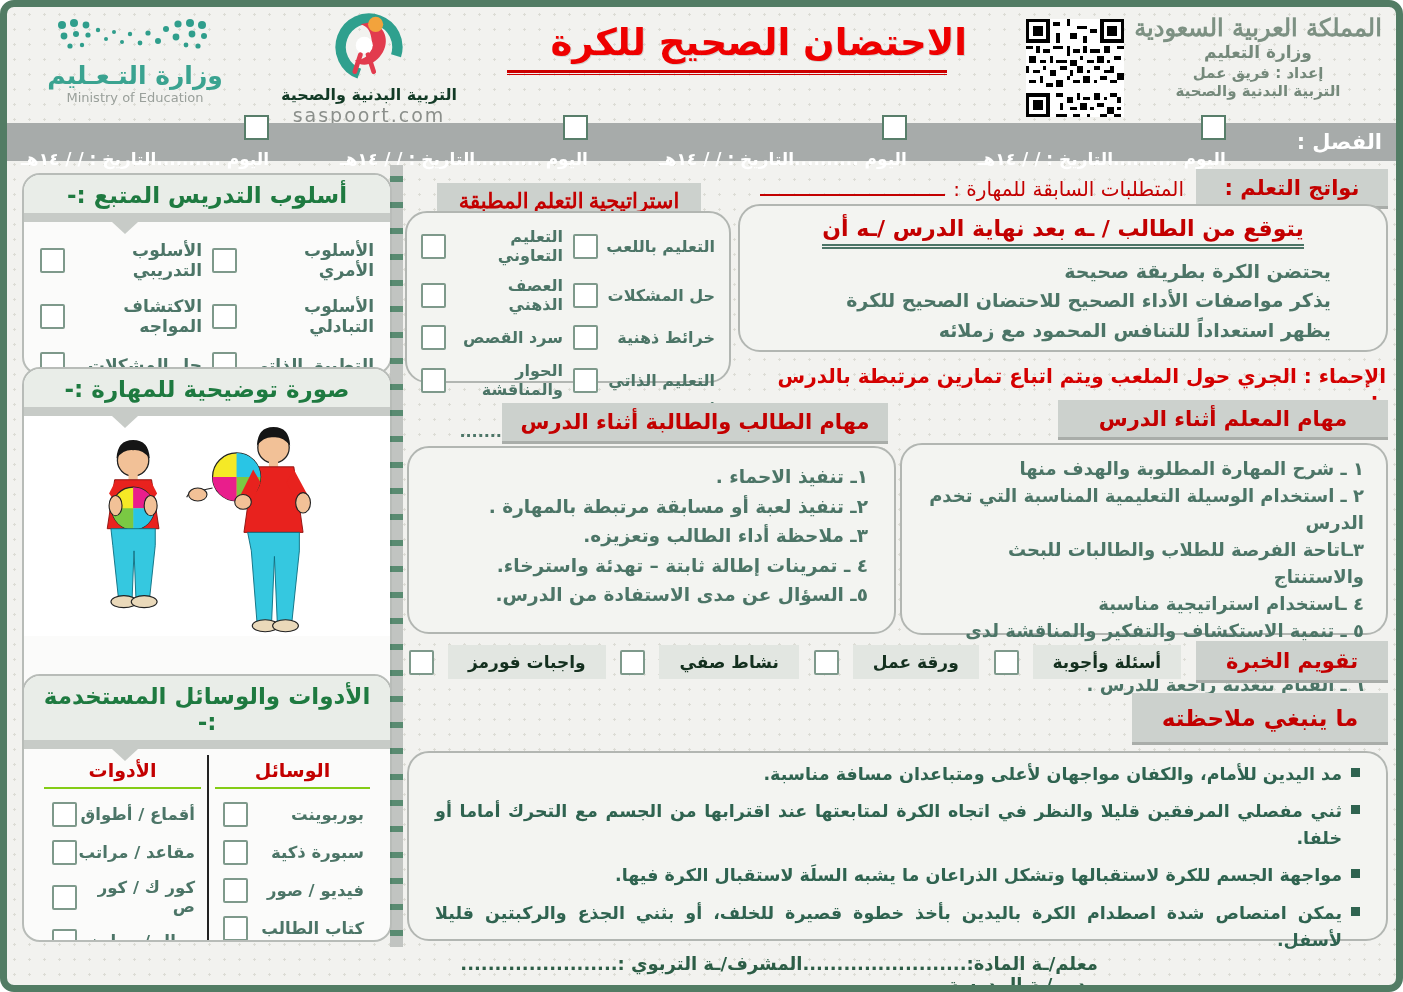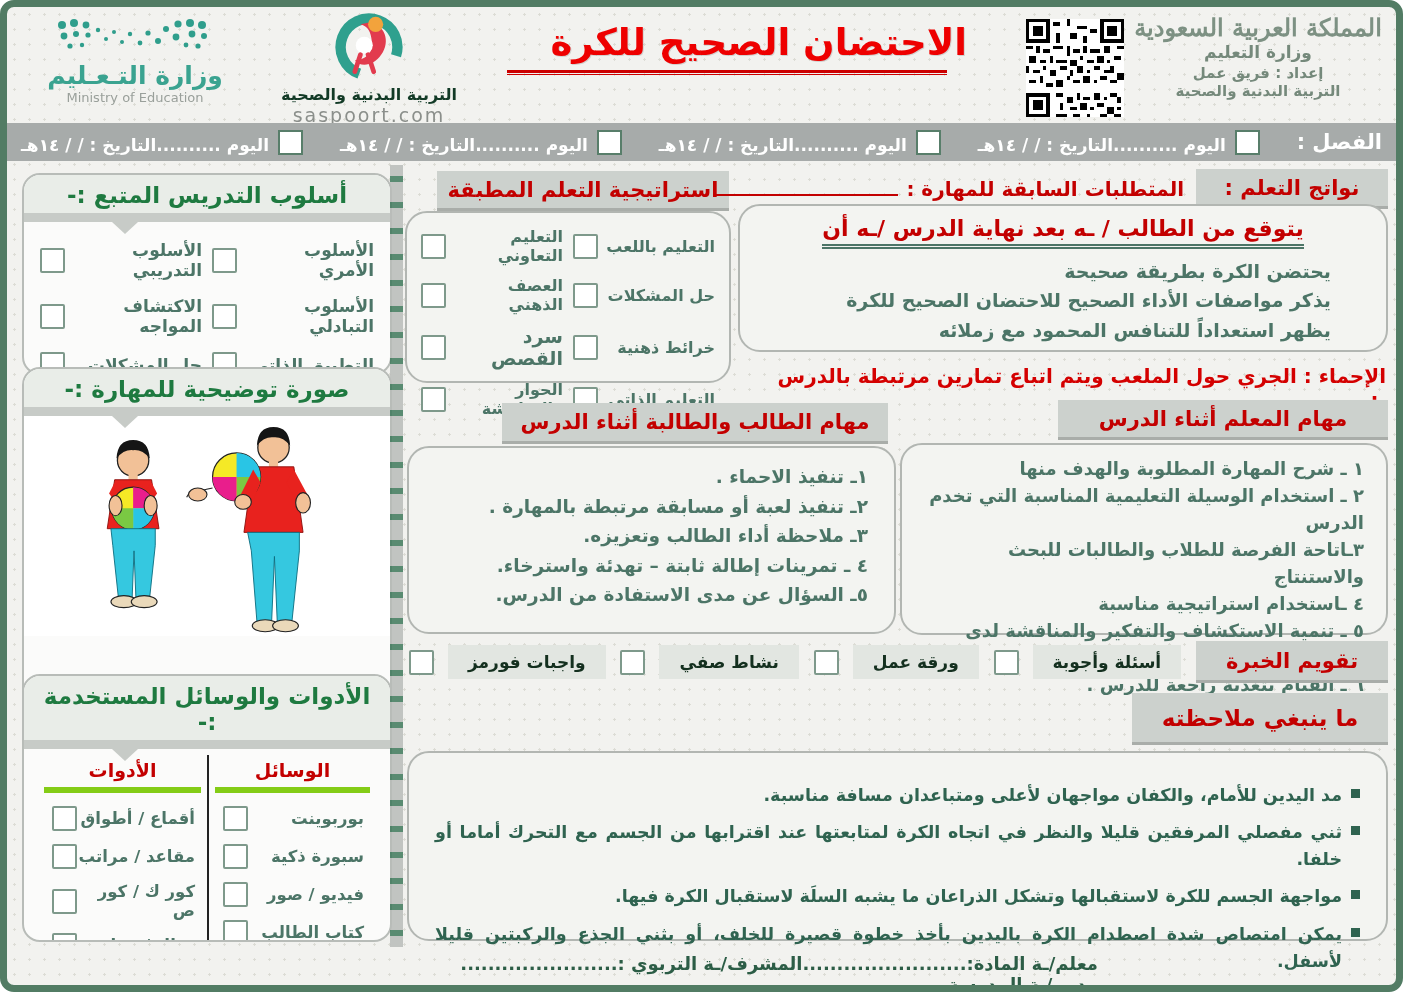--- a/index.html
+++ b/index.html
@@ -27,21 +27,21 @@
   .sasport .ar{ font-weight:bold; font-size:16px; color:#123a26; margin-top:2px;}
   .sasport .en{ font-size:19px; color:#8b8f8b; letter-spacing:2px; direction:ltr;}
   .ministry{ position:absolute; top:10px; left:18px; width:220px; text-align:center;}
   .ministry .ar{ color:#3aa390; font-weight:bold; font-size:25px; margin-top:2px;}
   .ministry .en{ color:#9aa09b; font-size:13px; direction:ltr;}
   
   .date-bar{ position:absolute; top:116px; left:0; right:0; height:38px; background:#a7abaa;
     display:flex; align-items:center; padding:0 14px; color:#fff; font-weight:bold; font-size:17px;
     justify-content:space-between; }
   .fasl{ font-size:21px; }
-  .dgroup{ display:flex; align-items:flex-end; gap:9px; }
+  .dgroup{ display:flex; align-items:flex-start; gap:9px;flex-direction:column; }
   .dbox{ width:25px; height:25px; background:#fff; border:2px solid #587e6a; flex:0 0 auto;}
   
   .gray-head{ position:absolute; background:#ccd1cd; border-bottom:3px solid #a9ada9;
     color:#c30000; font-weight:bold; font-size:21px; display:flex; align-items:center; justify-content:center; }
   .rbox{ position:absolute; background:#f3f4f1; border:2px solid #b2b6b2; border-radius:22px; }
   .cb{ width:25px; height:25px; background:#fff; border:2px solid #7e998b; border-radius:2px; flex:0 0 auto;}
   
   .panel{ position:absolute; left:15px; width:370px; background:#fbfbfa; border:2px solid #b8bcb8; border-radius:18px; overflow:hidden;}
   .panel .phead{ background:#e9ede8; padding:7px 16px 5px; color:#1e7a40; font-weight:bold; font-size:23px; text-align:center;}
   .panel .pstrip{ position:relative; height:9px; background:#c7cbc7; }
@@ -53,37 +53,37 @@
   
   .torn{ position:absolute; left:383px; top:158px; width:13px; height:782px; background:#b9bcb9;
     background-image:repeating-linear-gradient(178deg, transparent 0 11px, #3f7a5c 11px 17px, transparent 17px 26px);
     background-size:4px 100%; background-repeat:repeat-x; opacity:.85;}
   
   .list-box{ padding:16px 22px; color:#4c7567; font-weight:bold; font-size:19px; line-height:1.65; text-align:right;}
   .expect-title{ text-align:center; padding-top:10px;}
   .expect-title span{ display:inline-block; color:#c30000; font-weight:bold; font-size:22px;
     border-bottom:5px double #4c7567; padding-bottom:3px;}
   .expect-items{ padding:8px 55px 8px 32px; color:#4c7567; font-weight:bold; font-size:19px; line-height:1.55; text-align:right;}
-  .prereq{ position:absolute; top:170px; right:212px; color:#c30000; font-weight:bold; font-size:20px; display:flex; align-items:center; gap:8px;}
+  .prereq{ position:absolute; top:170px; right:212px; color:#c30000; font-weight:normal; font-size:20px; display:flex; align-items:center; gap:8px;}
   .prereq .line{ width:185px; border-bottom:2px solid #c30000; height:14px;}
   .warmup{ position:absolute; top:357px; right:10px; width:690px; text-align:right;
     color:#d40000; font-weight:bold; font-size:20px;}
   
   .eval-row{ position:absolute; top:634px; left:402px; right:8px; height:42px; display:flex; align-items:center; justify-content:space-between;}
   .eval-label{ background:#ccd1cd; border-bottom:3px solid #a9ada9; color:#c30000; font-weight:bold; font-size:21px;
     width:192px; height:42px; display:flex; align-items:center; justify-content:center;}
   .eval-item{ display:flex; align-items:center; gap:14px;}
   .eval-chip{ background:#e2e6e1; color:#14301f; font-weight:bold; font-size:17px; padding:7px 20px;}
   
   .note-item{ display:flex; gap:9px; color:#2f6350; font-weight:bold; font-size:17.5px; line-height:1.55; margin-bottom:10px; text-align:justify;}
   .note-item .bullet{ flex:0 0 auto; margin-top:7px; width:9px; height:9px; background:#2f6350;}
   
   .tools-grid{ display:grid; grid-template-columns:1fr 1fr; padding:6px 14px 0;}
   .tools-grid .colR{ border-left:2px solid #222; }
-  .tcol-head{ text-align:center; color:#c30000; font-weight:bold; font-size:19px; padding:4px 0 6px; border-bottom:6px solid #84cc16; margin:0 6px;}
+  .tcol-head{ text-align:center; color:#c30000; font-weight:bold; font-size:19px; padding:4px 0 6px; border-bottom:2px solid #84cc16; margin:0 6px;}
   .trow{ display:flex; align-items:center; justify-content:space-between; padding:13px 12px 0 14px; color:#4c7567; font-weight:bold; font-size:16.5px;}
   
   .footer-line{ position:absolute; top:946px; left:443px; width:648px; text-align:right;
     color:#2c5d46; font-weight:bold; font-size:18px;}
   svg{ display:block; }
 </style>
 </head>
 <body>
 
 <div class="page">
@@ -303,21 +303,21 @@
             <span>حبال / حواجز</span>
             <span class="cb"></span>
           </div>
       </div>
     </div>
 
   </div>
 
   <div class="torn"></div>
 
-  <div class="gray-head" style="top:164px; left:430px; width:292px; height:40px;">استراتيجية التعلم المطبقة</div>
+  <div class="gray-head" style="top:176px; left:430px; width:264px; height:40px;font-family:Liberation Serif, serif;">استراتيجية التعلم المطبقة</div>
   <div class="rbox" style="top:204px; left:398px; width:326px; height:172px;">
     <div class="chk-grid" style="padding:14px 14px 2px; row-gap:11px; font-size:16px;">
       <div class="chk-item" style="font-size:16px">
           <span>التعليم باللعب</span>
           <span class="cb"></span>
         </div>
       <div class="chk-item" style="font-size:16px">
           <span>التعليم التعاوني</span>
           <span class="cb"></span>
         </div>
@@ -326,21 +326,21 @@
           <span class="cb"></span>
         </div>
       <div class="chk-item" style="font-size:16px">
           <span>العصف الذهني</span>
           <span class="cb"></span>
         </div>
       <div class="chk-item" style="font-size:16px">
           <span>خرائط ذهنية</span>
           <span class="cb"></span>
         </div>
-      <div class="chk-item" style="font-size:19px">
+      <div class="chk-item" style="font-size:16px">
           <span>سرد القصص</span>
           <span class="cb"></span>
         </div>
       <div class="chk-item" style="font-size:16px">
           <span>التعليم الذاتي</span>
           <span class="cb"></span>
         </div>
       <div class="chk-item" style="font-size:16px">
           <span>الحوار والمناقشة</span>
           <span class="cb"></span>
@@ -405,21 +405,21 @@
       <span class="eval-chip">نشاط صفي</span>
       <span class="cb"></span>
     </div>
     <div class="eval-item">
       <span class="eval-chip">واجبات فورمز</span>
       <span class="cb"></span>
     </div>
   </div>
 
   <div class="gray-head" style="top:686px; right:8px; width:256px; height:52px; font-size:23px;">ما ينبغي ملاحظته</div>
-  <div class="rbox" style="top:744px; left:400px; right:8px; height:190px; padding:29px 26px 8px;">
+  <div class="rbox" style="top:744px; left:400px; right:8px; height:190px; padding:8px 26px 8px;">
     <div class="note-item">
         <span class="bullet"></span>
         <span>مد اليدين للأمام، والكفان مواجهان لأعلى ومتباعدان مسافة مناسبة.</span>
       </div>
     <div class="note-item">
         <span class="bullet"></span>
         <span>ثني مفصلي المرفقين قليلا والنظر في اتجاه الكرة لمتابعتها عند اقترابها من الجسم مع التحرك أماما أو خلفا.</span>
       </div>
     <div class="note-item">
         <span class="bullet"></span>

